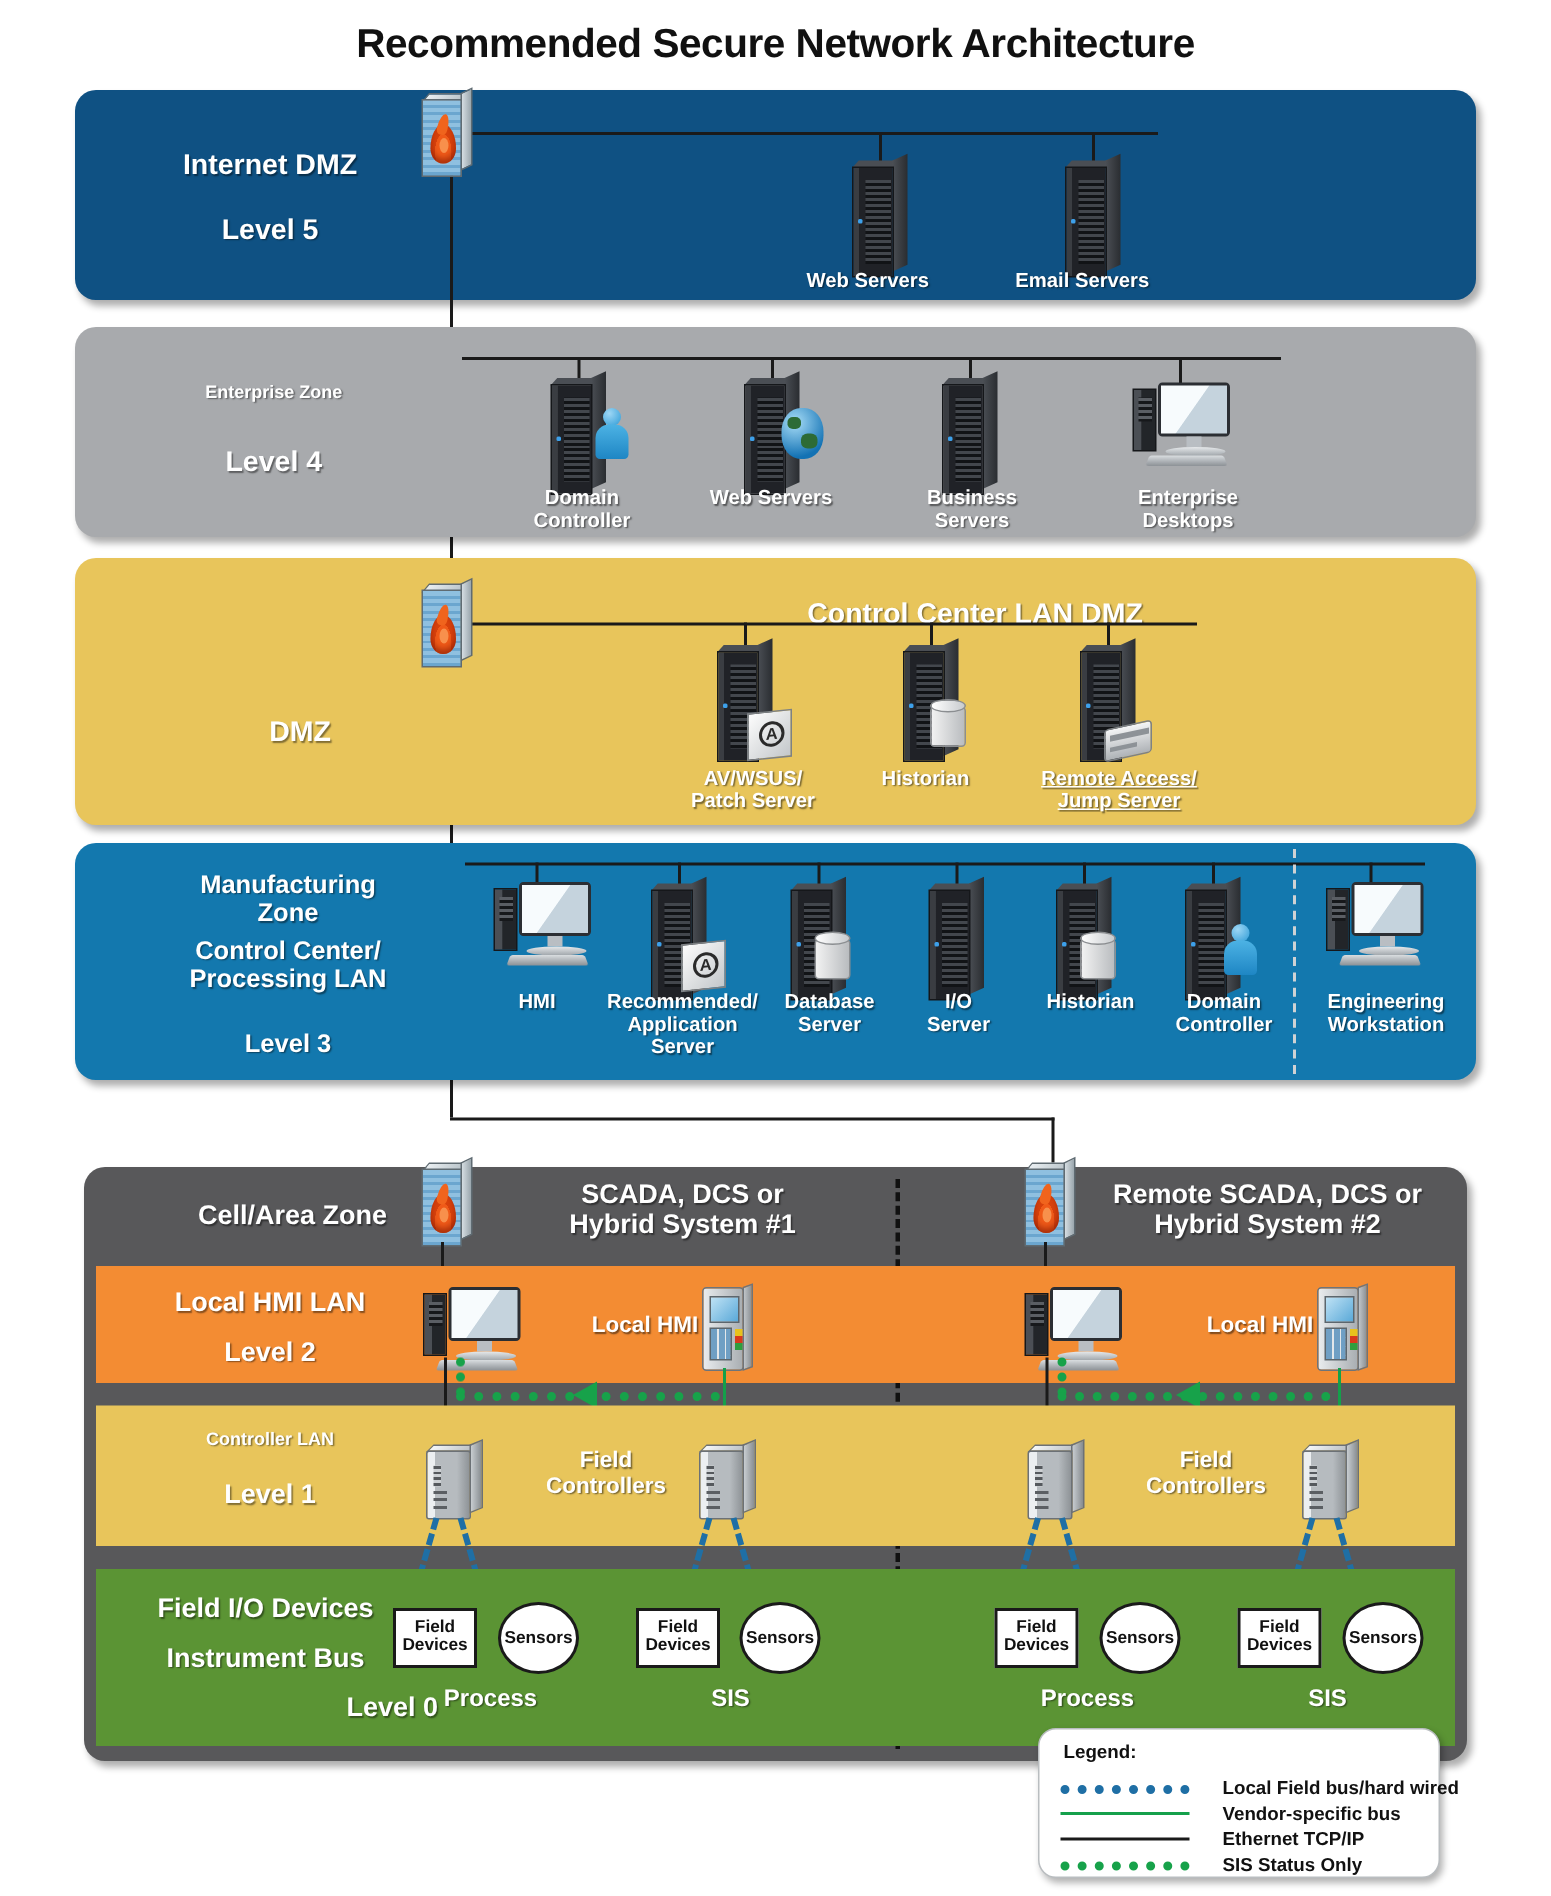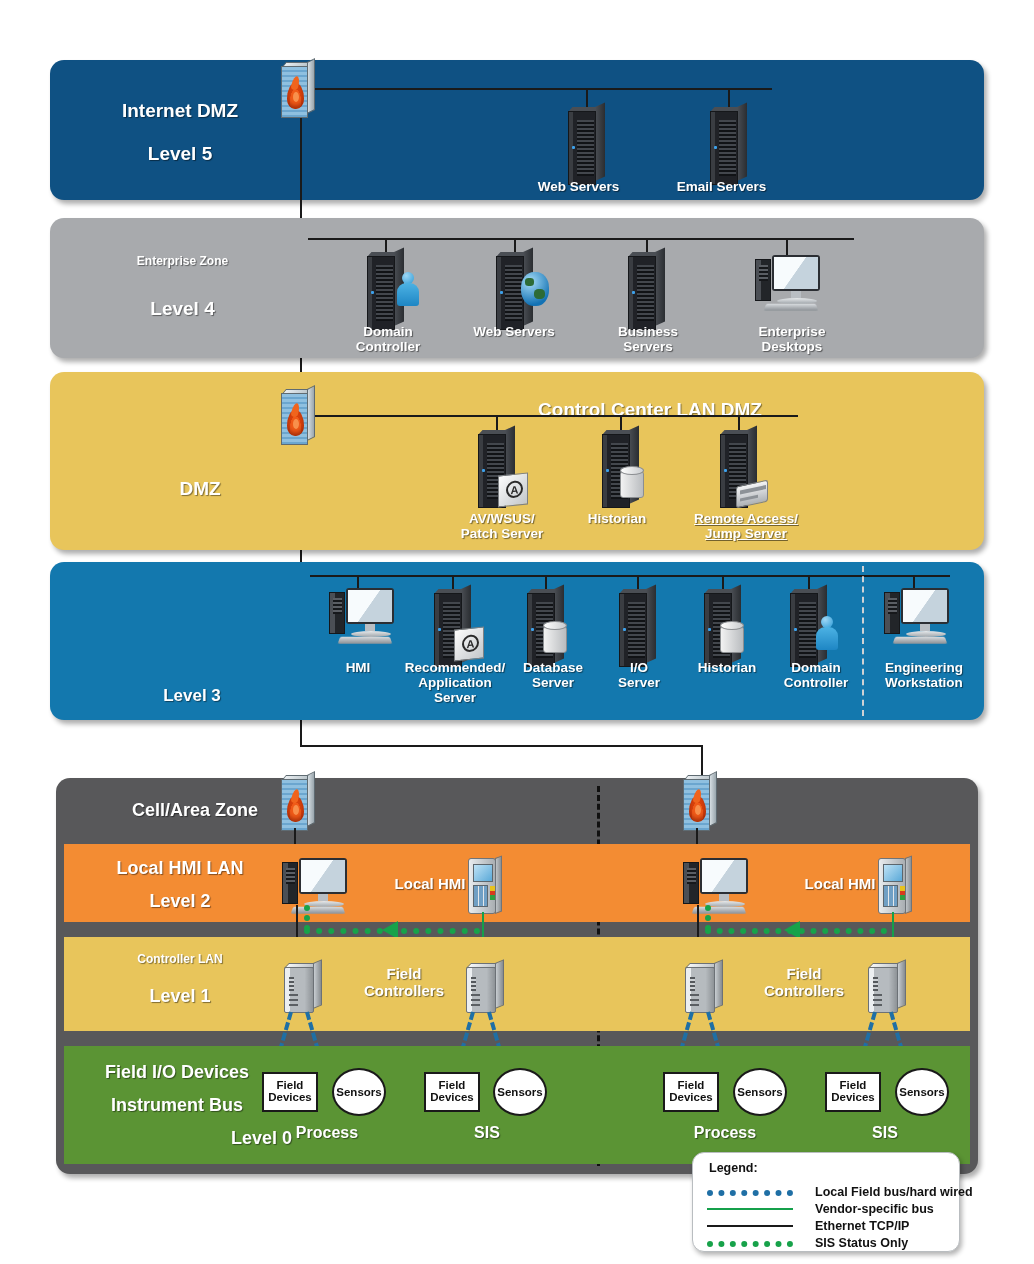--- a/index.html
+++ b/index.html
@@ -359,20 +359,21 @@
   .sw-blue-dot { position:absolute; left:0; top:5px; width:86px; height:0; border-top:6px dotted #1f6fa5; }
   .sw-green-solid { position:absolute; left:0; top:6px; width:86px; height:2px; background:#15a04b; }
   .sw-black-solid { position:absolute; left:0; top:6px; width:86px; height:2px; background:#1a1a1a; }
   .sw-green-dot { position:absolute; left:0; top:5px; width:86px; height:0; border-top:6px dotted #17a24a; }
 </style>
 </head>
 <body>
 
 <div id="page">
 
+  <div id="title">Recommended Secure Network Architecture</div>
 
   <div class="zone" style="left:50px; top:60px; width:934px; height:140px; background:#0f5183;"></div>
 
   <div class="zone-label" style="left:80px; top:100px; width:200px; font-size:19px;">Internet DMZ</div>
   <div class="zone-label" style="left:80px; top:143px; width:200px; font-size:19px;">Level 5</div>
 
   <div class="hline" style="left:312px; top:88px; width:460px;"></div>
   <div class="vline" style="left:586px; top:88px; height:20px;"></div>
   <div class="vline" style="left:728px; top:88px; height:20px;"></div>
 
@@ -521,20 +522,24 @@
         <div class="vents"></div>
         <div class="led"></div>
       </div>
   </div>
   <div class="badge-ra" style="left:736px; top:483px;"></div>
   <div class="node-label" style="left:672px; top:512px; width:148px; white-space:pre-line;text-decoration:underline;">Remote Access/
 Jump Server</div>
 
   <div class="zone" style="left:50px; top:562px; width:934px; height:158px; background:#1378ae;"></div>
 
+  <div class="zone-label" style="left:92px; top:580px; width:200px; font-size:17px; white-space:pre-line;">Manufacturing
+Zone</div>
+  <div class="zone-label" style="left:92px; top:624px; width:200px; font-size:17px; white-space:pre-line;">Control Center/
+Processing LAN</div>
   <div class="zone-label" style="left:92px; top:686px; width:200px; font-size:17px;">Level 3</div>
 
   <div class="hline" style="left:310px; top:575px; width:640px;"></div>
   <div class="vline" style="left:357px; top:575px; height:16px;"></div>
   <div class="vline" style="left:452px; top:575px; height:16px;"></div>
   <div class="vline" style="left:545px; top:575px; height:16px;"></div>
   <div class="vline" style="left:637px; top:575px; height:16px;"></div>
   <div class="vline" style="left:722px; top:575px; height:16px;"></div>
   <div class="vline" style="left:808px; top:575px; height:16px;"></div>
   <div class="vline" style="left:913px; top:575px; height:16px;"></div>
@@ -631,20 +636,24 @@
       <div class="base"></div>
       <div class="kbd"></div>
   </div>
   <div class="node-label" style="left:868px; top:661px; width:112px; white-space:pre-line;">Engineering
 Workstation</div>
 
   <div class="zone" style="left:56px; top:778px; width:922px; height:396px; background:#58585a;"></div>
 
   <div class="zone-label" style="left:80px; top:800px; width:230px; font-size:18px;">Cell/Area Zone</div>
 
+  <div class="zone-title" style="left:310px; top:786px; width:290px; font-size:18px; white-space:pre-line;">SCADA, DCS or
+Hybrid System #1</div>
+  <div class="zone-title" style="left:700px; top:786px; width:290px; font-size:18px; white-space:pre-line;">Remote SCADA, DCS or
+Hybrid System #2</div>
 
   <div class="divider-dash" style="left:597px; top:786px; height:380px;"></div>
 
   <div class="fw" style="left:281px; top:775px;">
     <div class="top"></div>
       <div class="side"></div>
     <div class="body">
         <div class="flame"></div>
       </div>
   </div>

